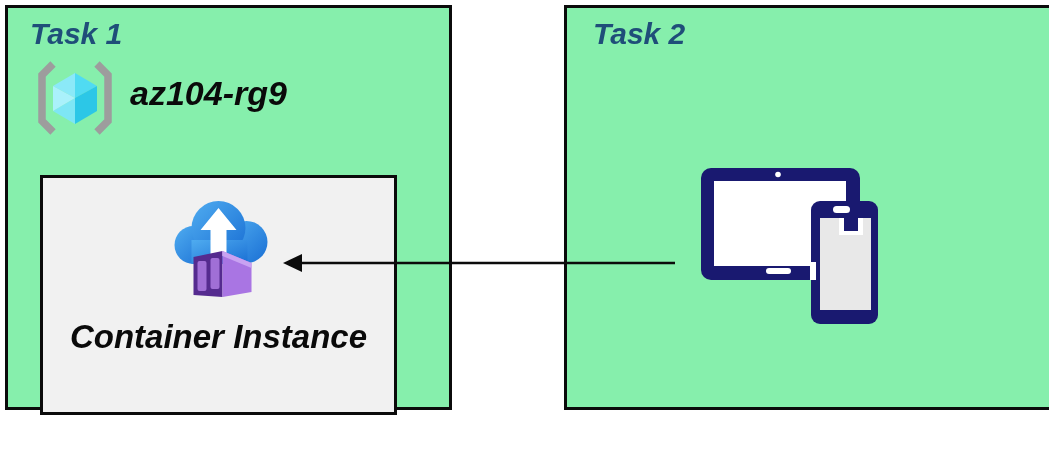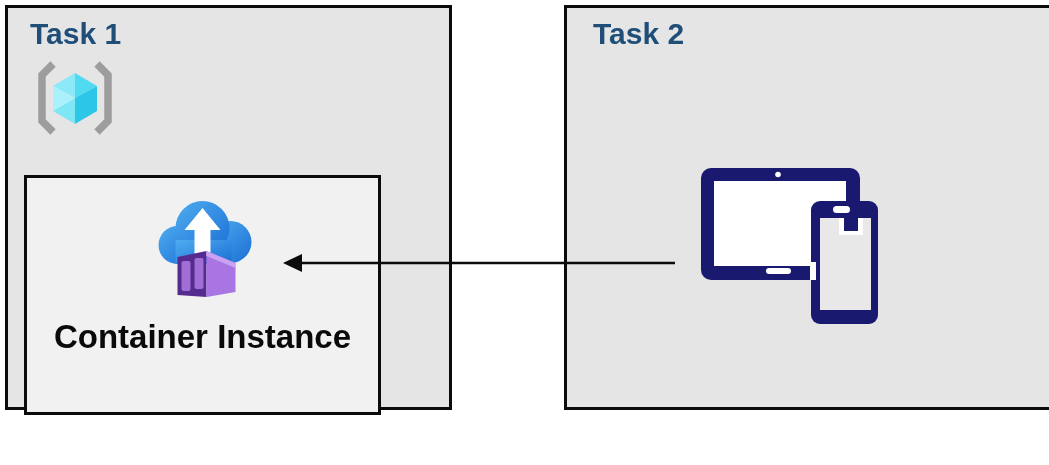--- a/index.html
+++ b/index.html
@@ -3,29 +3,29 @@
 <meta charset="utf-8">
 <style>
   :root{
     --heading:#1F4E79; --border:#0B0B0B; --panel-fill:#F1F1F1;
     --device-navy:#191970; --arrow:#0B0B0B;
   }
   *{margin:0;padding:0;box-sizing:border-box;}
   html,body{background:#fff;}
   body{font-family:"Liberation Sans",sans-serif;}
   .stage{position:relative;width:1049px;height:465px;background:#fff;overflow:hidden;}
-  .task-box{position:absolute;top:5px;height:405px;border:3px solid var(--border);background:#e5e5e5;}
+  .task-box{position:absolute;top:5px;height:405px;border:3px solid var(--border);background:#86efac;font-style:italic;}
   #task1{left:5px;width:447px;}
   #task2{left:564px;width:492px;}
   .task-title{position:absolute;top:9px;font-size:30px;font-weight:700;color:var(--heading);line-height:1.15;white-space:nowrap;}
   #task1 .task-title{left:22px;}
   #task2 .task-title{left:26px;}
   .rg-icon{position:absolute;left:26px;top:50px;}
   .rg-name{position:absolute;left:122px;top:66px;font-size:34px;font-weight:700;color:#0a0a0a;white-space:nowrap;}
-  .container-panel{position:absolute;left:16px;top:167px;width:357px;height:240px;background:var(--panel-fill);border:3px solid var(--border);padding-left:29px;}
+  .container-panel{position:absolute;left:32px;top:167px;width:357px;height:240px;background:var(--panel-fill);border:3px solid var(--border);padding-left:29px;}
   .aci-icon{position:absolute;left:50%;top:12px;transform:translateX(-50%);}
   .panel-label{position:absolute;left:0;top:140px;width:100%;text-align:center;font-size:33px;font-weight:700;color:#0a0a0a;white-space:nowrap;}
   .devices-icon{position:absolute;left:132px;top:158px;}
   .verify-label{position:absolute;left:0;top:340px;width:100%;text-align:center;font-size:33px;font-weight:700;color:#0a0a0a;white-space:nowrap;}
   .arrow-layer{position:absolute;left:0;top:0;width:1049px;height:465px;pointer-events:none;z-index:5;}
 </style>
 </head>
 <body>
 
 <div class="stage">
@@ -35,20 +35,21 @@
 
     <svg class="rg-icon" width="82" height="80" viewBox="0 0 82 80">
       <path d="M19,6 L8,17 L8,63 L19,74" fill="none" stroke="#9D9D9D" stroke-width="7.5"></path>
       <path d="M63,6 L74,17 L74,63 L63,74" fill="none" stroke="#9D9D9D" stroke-width="7.5"></path>
       <polygon points="41,15 19,28 41,40" fill="#8BE9F8"></polygon>
       <polygon points="41,15 63,28 41,40" fill="#50DBF2"></polygon>
       <polygon points="63,28 63,53 41,66 41,40" fill="#2CC7E7"></polygon>
       <polygon points="41,40 19,53 41,66" fill="#7EE6F5"></polygon>
       <polygon points="19,28 19,53 41,40" fill="#AAF1FB"></polygon>
     </svg>
+    <div class="rg-name">az104-rg9</div>
 
     <div class="container-panel">
       <svg class="aci-icon" width="115" height="115" viewBox="0 0 115 115">
         <defs>
           <linearGradient id="cloudGrad" x1="0" y1="0" x2="1" y2="1">
             <stop offset="0" stop-color="#4FACF0"></stop>
             <stop offset="1" stop-color="#1A6FD4"></stop>
           </linearGradient>
         </defs>
         <g>

